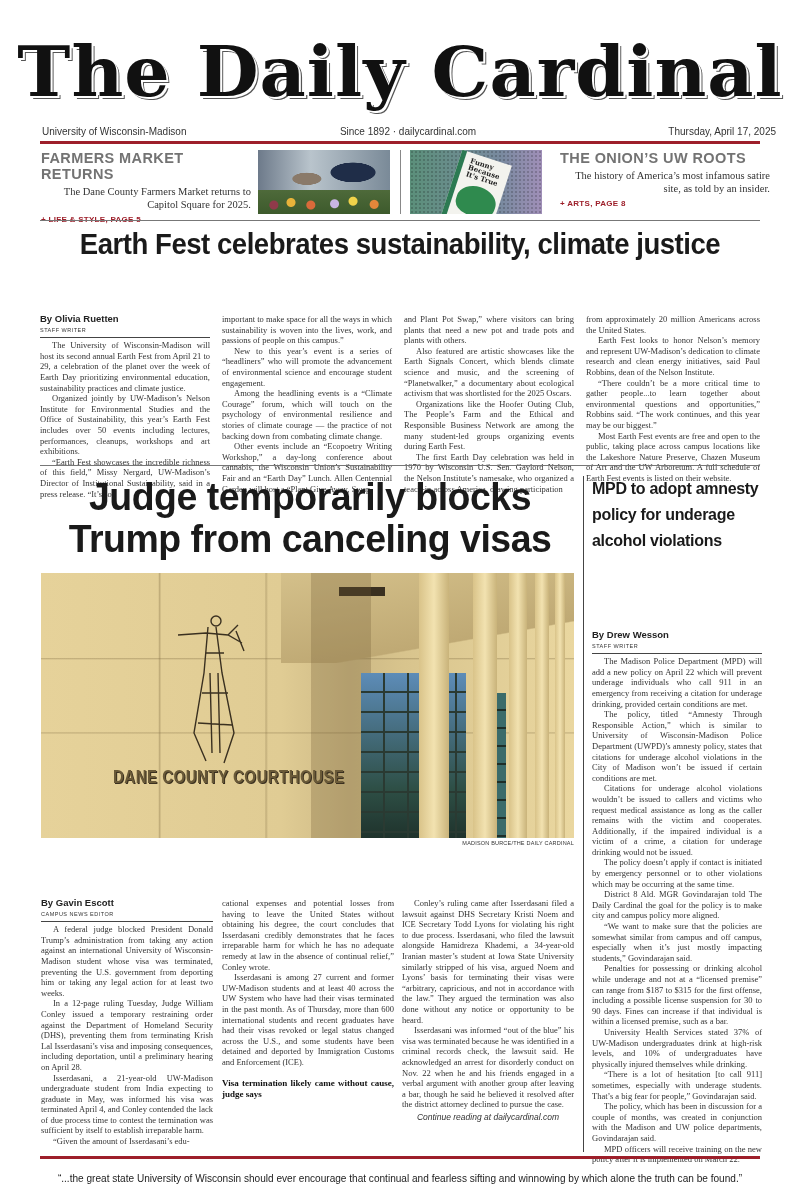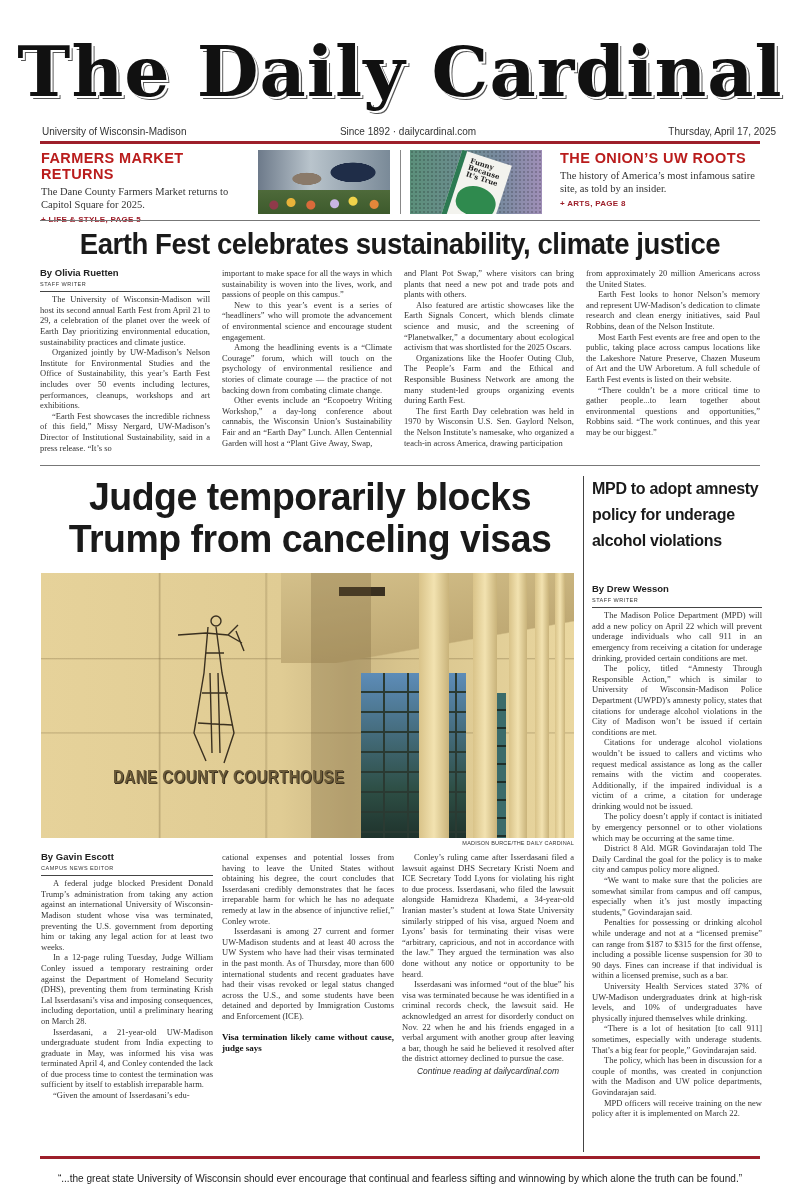--- a/index.html
+++ b/index.html
@@ -18,22 +18,22 @@
     position: absolute; left: 40px; right: 24px; top: 126px; height: 14px;
     font-family: "Liberation Sans", sans-serif; font-size: 10px; color: #333;
   }
   .masthead-strip .left { position: absolute; left: 2px; top: 0; }
   .masthead-strip .center { position: absolute; left: 0; right: 0; text-align: center; top: 0; }
   .masthead-strip .right { position: absolute; right: 0; top: 0; }
   .red-rule { position: absolute; left: 40px; right: 40px; height: 3px; background: #9d1f2a; }
 
   
   .teaser { position: absolute; top: 150px; font-family: "Liberation Sans", sans-serif; }
-  .teaser h3 { font-size: 14.5px; font-weight: bold; letter-spacing: 0.4px; color: #b91c1c; margin-bottom: 3px; }
-  .teaser p { font-family: "Liberation Serif", serif; font-size: 10.5px; line-height: 13px; color: #333; }
+  .teaser h3 { font-size: 14.5px; font-weight: bold; letter-spacing: 0.4px; color: #737373; margin-bottom: 3px; }
+  .teaser p { font-family: "Liberation Serif", serif; font-size: 10.5px; line-height: 13px; color: #333; text-align: right; }
   .teaser .jump { font-size: 8px; font-weight: bold; color: #9d1f2a; margin-top: 4px; letter-spacing: 0.3px; }
   .teaser-img { position: absolute; top: 150px; height: 64px; overflow: hidden; }
   .img-market {
     left: 258px; width: 132px;
     background:
       radial-gradient(circle at 25% 82%, #e8b33a 0 4px, transparent 5px),
       radial-gradient(circle at 40% 86%, #d96a3a 0 4px, transparent 5px),
       radial-gradient(circle at 58% 84%, #c9b6e3 0 4px, transparent 5px),
       radial-gradient(circle at 72% 80%, #f0d34a 0 4px, transparent 5px),
       radial-gradient(circle at 88% 85%, #e4873a 0 4px, transparent 5px),
@@ -66,21 +66,21 @@
 
   .headline {
     position: absolute; font-family: "Liberation Sans", sans-serif; font-weight: bold;
     color: #1a1a1a; letter-spacing: -0.5px;
   }
   .hl-earth { left: 40px; right: 40px; top: 226px; text-align: center; font-size: 29px; line-height: 36px; transform: scaleX(0.95); }
 
   .byline { font-family: "Liberation Sans", sans-serif; font-size: 9.5px; font-weight: bold; color: #222; }
   .byline-role { font-family: "Liberation Sans", sans-serif; font-size: 5.5px; color: #333; letter-spacing: 0.5px; border-bottom: 1px solid #444; padding-bottom: 2px; margin-bottom: 2px; }
 
-  .col { position: absolute; font-size: 8.5px; line-height: 10.6px; color: #333; text-align: justify; }
+  .col { position: absolute; font-size: 8.5px; line-height: 10.6px; color: #333; text-align: justify; margin-top: 46px; }
   .col p { text-indent: 12px; }
   .col p.noindent { text-indent: 0; }
 
   .hl-judge { left: 40px; width: 540px; top: 476px; text-align: center; font-size: 39px; line-height: 42px; transform: scaleX(0.96); }
   .vrule { position: absolute; width: 1px; background: #444; }
   .hl-mpd { left: 592px; width: 190px; top: 476px; font-size: 16px; line-height: 26px; letter-spacing: -0.3px; }
 
   .photo {
     position: absolute; left: 41px; top: 573px; width: 533px; height: 265px; overflow: hidden;
     background: linear-gradient(to right, #e6d29a 0%, #e0cc94 45%, #cdb985 58%, #d8c48d 68%, #ead7a0 100%);
@@ -169,22 +169,22 @@
   </div>
   <div class="col" style="left:404px; top:268px; width:170px;">
     <p class="noindent">and Plant Pot Swap,” where visitors can bring plants that need a new pot and trade pots and plants with others.</p>
     <p>Also featured are artistic showcases like the Earth Signals Concert, which blends climate science and music, and the screening of “Planetwalker,” a documentary about ecological activism that was shortlisted for the 2025 Oscars.</p>
     <p>Organizations like the Hoofer Outing Club, The People’s Farm and the Ethical and Responsible Business Network are among the many student-led groups organizing events during Earth Fest.</p>
     <p>The first Earth Day celebration was held in 1970 by Wisconsin U.S. Sen. Gaylord Nelson, the Nelson Institute’s namesake, who organized a teach-in across America, drawing participation</p>
   </div>
   <div class="col" style="left:586px; top:268px; width:174px;">
     <p class="noindent">from approximately 20 million Americans across the United States.</p>
     <p>Earth Fest looks to honor Nelson’s memory and represent UW-Madison’s dedication to climate research and clean energy initiatives, said Paul Robbins, dean of the Nelson Institute.</p>
+    <p>“There couldn’t be a more critical time to gather people...to learn together about environmental questions and opportunities,” Robbins said. “The work continues, and this year may be our biggest.”</p>
     <p>Most Earth Fest events are free and open to the public, taking place across campus locations like the Lakeshore Nature Preserve, Chazen Museum of Art and the UW Arboretum. A full schedule of Earth Fest events is listed on their website.</p>
-    <p>“There couldn’t be a more critical time to gather people...to learn together about environmental questions and opportunities,” Robbins said. “The work continues, and this year may be our biggest.”</p>
   </div>
 </article>
 <div class="gray-rule" style="top:465px;"></div>
 
 <h1 class="headline hl-judge">
   <span style="display:block">Judge temporarily blocks</span>
   <span style="display:block">Trump from canceling visas</span>
 </h1>
 
 <figure class="photo">
@@ -209,26 +209,26 @@
   </svg>
   <div class="sign">DANE COUNTY COURTHOUSE</div>
 </figure>
 <div class="photo-credit">MADISON BURCE/THE DAILY CARDINAL</div>
 
 <article>
   <div class="col" style="left:41px; top:852px; width:172px;">
     <div class="byline">By Gavin Escott</div>
     <div class="byline-role">CAMPUS NEWS EDITOR</div>
     <p>A federal judge blocked President Donald Trump’s administration from taking any action against an international University of Wisconsin-Madison student whose visa was terminated, preventing the U.S. government from deporting him or taking any legal action for at least two weeks.</p>
-    <p>In a 12-page ruling Tuesday, Judge William Conley issued a temporary restraining order against the Department of Homeland Security (DHS), preventing them from terminating Krish Lal Isserdasani’s visa and imposing consequences, including deportation, until a preliminary hearing on March 28.</p>
+    <p>In a 12-page ruling Tuesday, Judge William Conley issued a temporary restraining order against the Department of Homeland Security (DHS), preventing them from terminating Krish Lal Isserdasani’s visa and imposing consequences, including deportation, until a preliminary hearing on April 28.</p>
     <p>Isserdasani, a 21-year-old UW-Madison undergraduate student from India expecting to graduate in May, was informed his visa was terminated April 4, and Conley contended the lack of due process time to contest the termination was sufficient by itself to establish irreparable harm.</p>
     <p>“Given the amount of Isserdasani’s edu-</p>
   </div>
   <div class="col" style="left:222px; top:852px; width:172px;">
-    <p class="noindent">cational expenses and potential losses from having to leave the United States without obtaining his degree, the court concludes that Isserdasani credibly demonstrates that he faces irreparable harm for which he has no adequate remedy at law in the absence of injunctive relief,” Conley wrote.</p>
+    <p class="noindent">cational expenses and potential losses from having to leave the United States without obtaining his degree, the court concludes that Isserdasani credibly demonstrates that he faces irreparable harm for which he has no adequate remedy at law in the absence of continual relief,” Conley wrote.</p>
     <p>Isserdasani is among 27 current and former UW-Madison students and at least 40 across the UW System who have had their visas terminated in the past month. As of Thursday, more than 600 international students and recent graduates have had their visas revoked or legal status changed across the U.S., and some students have been detained and deported by Immigration Customs and Enforcement (ICE).</p>
     <div class="subhead">Visa termination likely came without cause, judge says</div>
   </div>
   <div class="col" style="left:402px; top:852px; width:172px;">
     <p>Conley’s ruling came after Isserdasani filed a lawsuit against DHS Secretary Kristi Noem and ICE Secretary Todd Lyons for violating his right to due process. Isserdasani, who filed the lawsuit alongside Hamidreza Khademi, a 34-year-old Iranian master’s student at Iowa State University similarly stripped of his visa, argued Noem and Lyons’ basis for terminating their visas were “arbitrary, capricious, and not in accordance with the law.” They argued the termination was also done without any notice or opportunity to be heard.</p>
     <p>Isserdasani was informed “out of the blue” his visa was terminated because he was identified in a criminal records check, the lawsuit said. He acknowledged an arrest for disorderly conduct on Nov. 22 when he and his friends engaged in a verbal argument with another group after leaving a bar, though he said he believed it resolved after the district attorney declined to pursue the case.</p>
     <div class="continue">Continue reading at dailycardinal.com</div>
   </div>
 </article>
 

